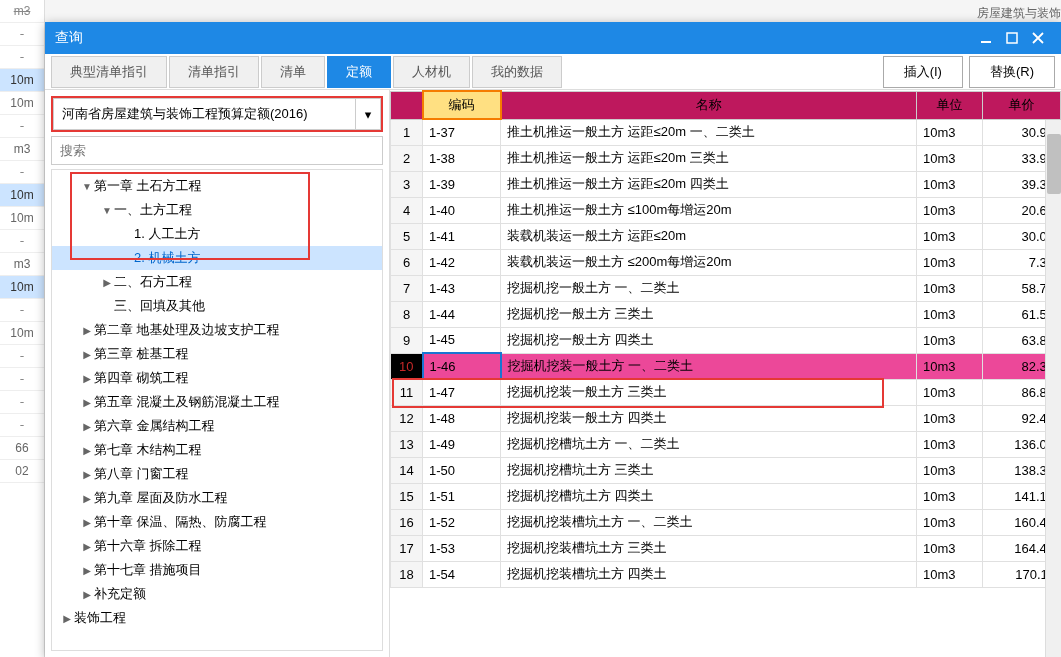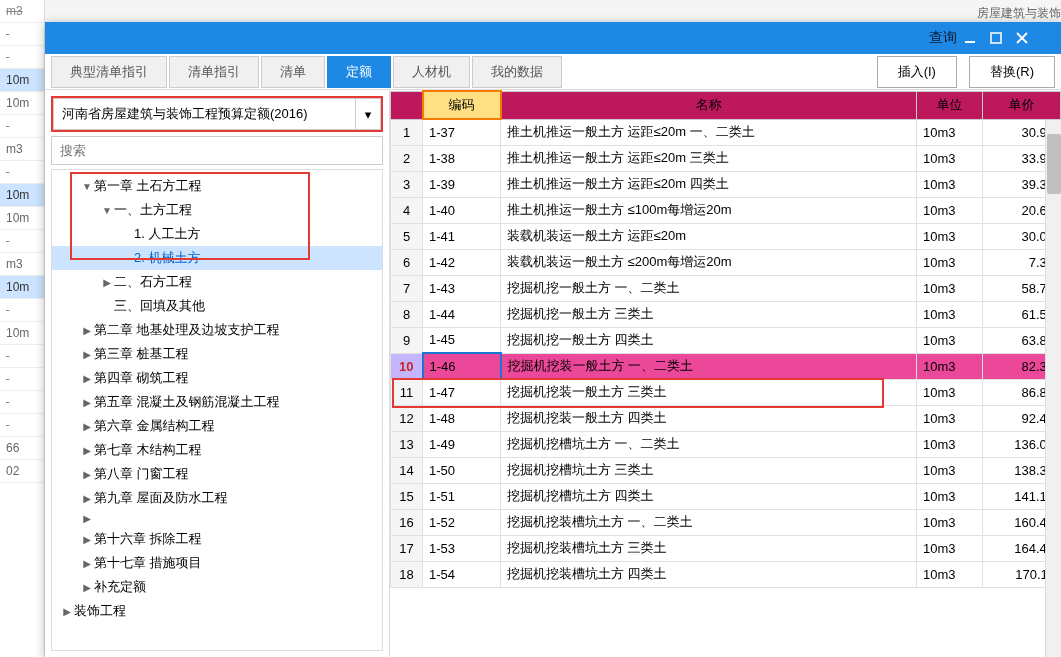--- a/index.html
+++ b/index.html
@@ -1,34 +1,34 @@
 <!DOCTYPE html>
 <html><head>
   <meta charset="utf-8">
   <style>
     * { margin: 0; padding: 0; box-sizing: border-box; font-family: "Microsoft YaHei", sans-serif; font-size: 13px; }
     body { background: #f5f5f5; width: 1061px; height: 657px; overflow: hidden; position: relative; }
     
-    .bg-sidebar { position: absolute; left: 0; top: 0; width: 45px; height: 100%; background: #fff; border-right: 1px solid #ddd; }
+    .bg-sidebar { position: absolute; left: 0; top: 0; width: 45px; height: 100%; background: #fff; border-right: 1px solid #ddd; text-align: center; }
     .bg-row { font-size: 12px; color: #888; padding: 4px 6px; border-bottom: 1px solid #eee; text-decoration: line-through; }
     .bg-row.active { background: #cce4ff; color: #333; text-decoration: none; }
     .bg-row.plain { color: #666; text-decoration: none; }
     .bg-corner { position: absolute; right: 0; top: 5px; font-size: 12px; color: #666; }
     
     .dialog { position: absolute; left: 45px; top: 22px; width: 1016px; height: 635px; background: #fff; box-shadow: 0 2px 10px rgba(0,0,0,0.3); }
-    .titlebar { height: 32px; background: #1e88e5; color: #0f172a; display: flex; align-items: center; padding: 0 26px; text-align: right; }
+    .titlebar { height: 32px; background: #1e88e5; color: #ffffff; display: flex; align-items: center; padding: 0 10px; }
     .titlebar-title { flex: 1; font-size: 14px; }
     .titlebar-btn { width: 26px; height: 20px; display: flex; align-items: center; justify-content: center; cursor: pointer; }
     .titlebar-btn svg { width: 12px; height: 12px; }
     
     .toolbar { height: 36px; display: flex; align-items: center; padding: 4px 6px; gap: 2px; border-bottom: 1px solid #ddd; }
     .tab { padding: 6px 18px; background: #f0f0f0; border: 1px solid #ccc; cursor: pointer; color: #555; }
     .tab.active { background: #1e88e5; color: #fff; border-color: #1e88e5; font-family: Liberation Serif, serif; }
     .toolbar-spacer { flex: 1; }
-    .btn { padding: 6px 20px; background: #fff; border: 1px solid #aaa; cursor: pointer; margin-left: 10px; }
+    .btn { padding: 6px 20px; background: #fff; border: 1px solid #aaa; cursor: pointer; margin-left: 4px; }
     
     .content { display: flex; height: calc(100% - 68px); }
     .left-panel { width: 345px; border-right: 1px solid #ddd; display: flex; flex-direction: column; padding: 6px; }
     .combo-wrap { display: flex; border: 2px solid #e53935; margin-bottom: 4px; }
     .combo { flex: 1; padding: 6px 8px; border: 1px solid #ccc; border-right: none; background: #fff; }
     .combo-arrow { width: 26px; border: 1px solid #ccc; display: flex; align-items: center; justify-content: center; cursor: pointer; background: #fff; }
     .search { padding: 6px 8px; border: 1px solid #ccc; color: #0f172a; margin-bottom: 4px; }
     
     .tree-wrap { flex: 1; overflow-y: auto; border: 1px solid #ddd; position: relative; }
     .tree { padding: 4px 0; }
@@ -40,21 +40,21 @@
     .tree-indent-2 { padding-left: 48px; }
     .tree-indent-3 { padding-left: 68px; }
     .red-box-tree { position: absolute; border: 2px solid #e53935; pointer-events: none; left: 18px; top: 2px; width: 240px; height: 88px; }
     
     .right-panel { flex: 1; display: flex; flex-direction: column; overflow: hidden; position: relative; }
     .grid { width: 100%; border-collapse: collapse; table-layout: fixed; }
     .grid th { background: #be185d; border: 1px solid #ccc; padding: 4px; font-weight: normal; text-align: center; }
     .grid th.code-hdr { background: #ffe082; border: 2px solid #f57c00; }
     .grid td { border: 1px solid #e0e0e0; padding: 3px 6px; height: 26px; }
     .grid tr.sel td { background: #ec4899; }
-    .grid tr.sel td.rownum { background: #c4b5fd; color: #c62828; font-weight: bold; }
+    .grid tr.sel td.rownum { background: #000000; color: #c62828; font-weight: normal; }
     .grid tr.sel td.code-cell { border: 2px solid #1976d2; }
     .col-num { width: 32px; text-align: center; background: #f5f5f5; }
     .col-code { width: 78px; }
     .col-name { }
     .col-unit { width: 66px; }
     .col-price { width: 78px; text-align: right; }
     .red-box-row { position: absolute; border: 2px solid #e53935; pointer-events: none; left: 2px; top: 288px; width: 492px; height: 30px; }
     .scrollbar-track { position: absolute; right: 0; top: 30px; bottom: 0; width: 16px; background: #f0f0f0; border-left: 1px solid #ddd; }
     .scrollbar-thumb { position: absolute; top: 14px; width: 14px; left: 1px; height: 60px; background: #c0c0c0; border-radius: 2px; }
     
@@ -184,20 +184,21 @@
             <div class="tree-item tree-indent-1">
               <span class="tree-arrow">▶</span>
               <span>第八章 门窗工程</span>
             </div>
             <div class="tree-item tree-indent-1">
               <span class="tree-arrow">▶</span>
               <span>第九章 屋面及防水工程</span>
             </div>
             <div class="tree-item tree-indent-1">
               <span class="tree-arrow">▶</span>
+              <span>第十章 保温、隔热、防腐工程</span>
             </div>
             <div class="tree-item tree-indent-1">
               <span class="tree-arrow">▶</span>
               <span>第十六章 拆除工程</span>
             </div>
             <div class="tree-item tree-indent-1">
               <span class="tree-arrow">▶</span>
               <span>第十七章 措施项目</span>
             </div>
             <div class="tree-item tree-indent-1">

